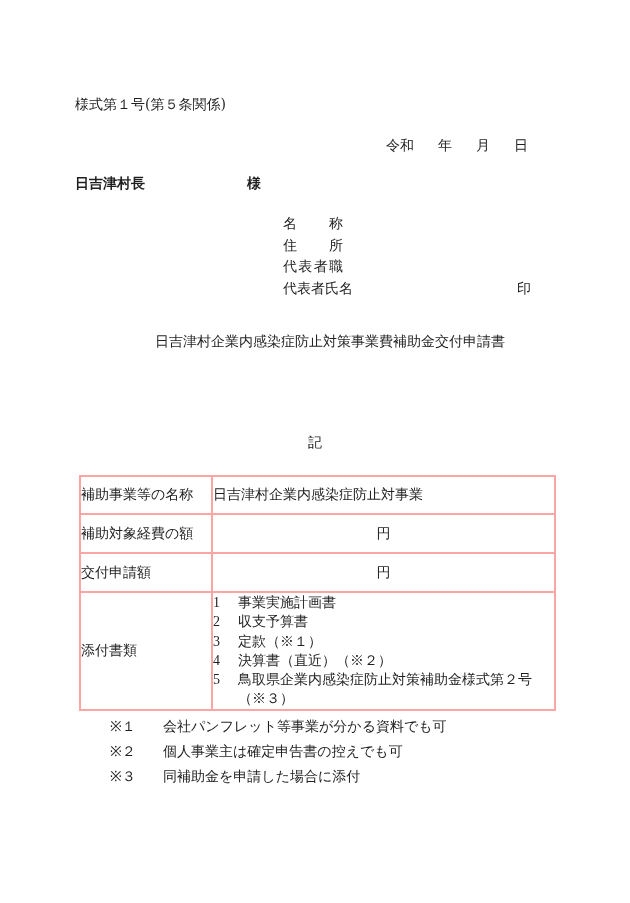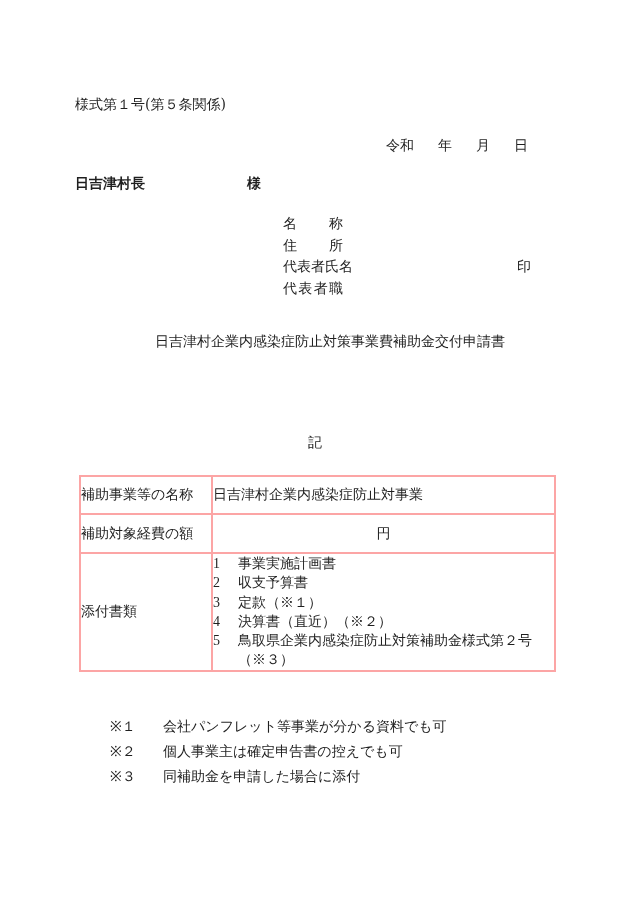--- a/index.html
+++ b/index.html
@@ -57,42 +57,46 @@
     <span class="honorific">様</span>
   </div>
 
   <div class="applicant">
     <div class="row">
       <span class="field-label">名称</span>
     </div>
     <div class="row">
       <span class="field-label">住所</span>
     </div>
+    <div class="row">
+      <span class="field-label">代表者職</span>
+    </div>
     <div class="row rep-name-row">
       <span>代表者氏名</span>
       <span>印</span>
-    </div>
-    <div class="row">
-      <span class="field-label">代表者職</span>
     </div>
   </div>
 
   <div class="doc-title">日吉津村企業内感染症防止対策事業費補助金交付申請書</div>
 
 
   <div class="ki-marker">記</div>
 
   <table class="main">
     <tbody>
         <tr class="r1">
       <td class="c-label">補助事業等の名称</td>
       <td class="c-value v-left">日吉津村企業内感染症防止対事業</td>
     </tr>
     <tr class="r2">
       <td class="c-label">補助対象経費の額</td>
+      <td class="c-value v-center">円</td>
+    </tr>
+    <tr class="r3">
+      <td class="c-label">交付申請額</td>
       <td class="c-value v-center">円</td>
     </tr>
     <tr class="r4">
       <td class="c-label">添付書類</td>
       <td class="c-value attachments-cell">
         <div class="att-row">
           <span class="att-num">1</span>
           <span class="att-text">事業実施計画書</span>
         </div>
         <div class="att-row">

